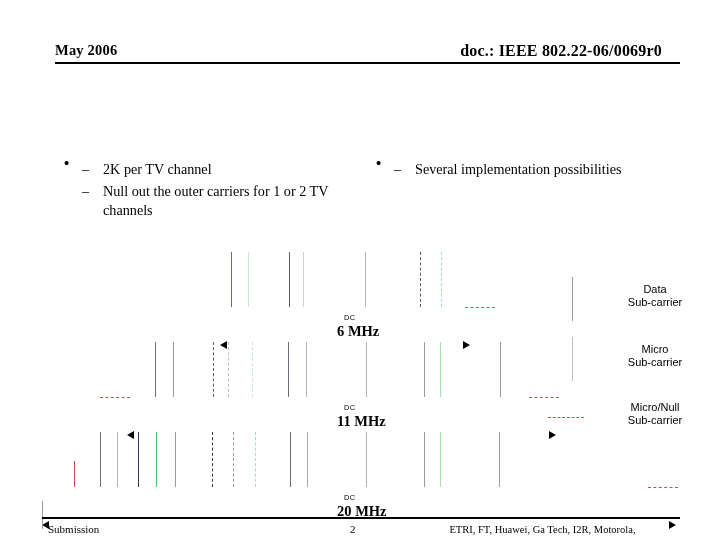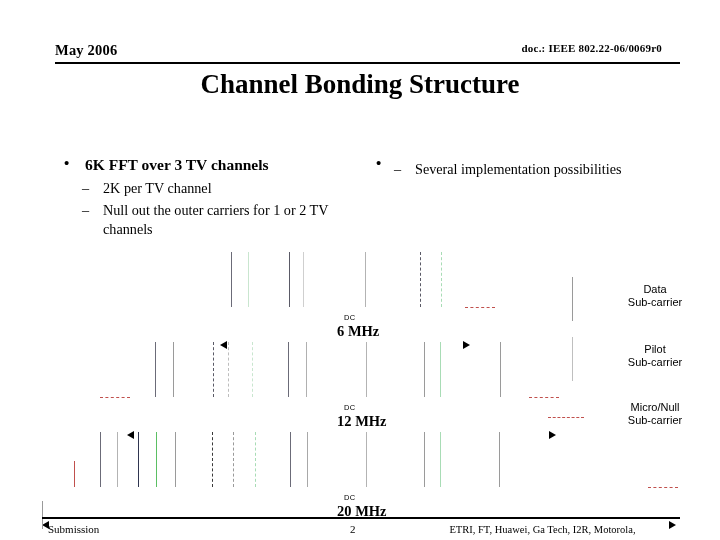--- a/index.html
+++ b/index.html
@@ -4,21 +4,21 @@
 <style>
   html,body{margin:0;padding:0;}
   body{
     width:720px;height:540px;background:#ffffff;overflow:hidden;position:relative;
     font-family:"Liberation Serif",serif;color:#000000;
   }
   .slide{position:absolute;left:0;top:12px;width:704px;height:540px;}
 
   
   .hdr-date{position:absolute;left:55px;top:30px;font-size:14.5px;font-weight:bold;letter-spacing:.2px;}
-  .hdr-doc{position:absolute;right:42px;top:30px;font-size:11px;font-weight:bold;letter-spacing:.2px;}
+  .hdr-doc{position:absolute;right:42px;top:30px;font-size:16px;font-weight:bold;letter-spacing:.2px;}
   .hdr-rule{position:absolute;left:55px;top:50px;width:625px;height:0;border-top:2.2px solid #000;}
   .title{position:absolute;left:0;top:57px;width:720px;text-align:center;font-size:27px;font-weight:bold;}
 
   
   .col{position:absolute;}
   .col-left{left:55px;top:143px;width:310px;}
   .col-right{left:367px;top:143px;width:300px;}
   .b1{position:relative;padding-left:30px;font-size:15.5px;font-weight:bold;line-height:19px;}
   .b1 .dot{position:absolute;left:9px;top:-1px;font-size:15px;}
   .b2{position:relative;padding-left:48px;font-size:14.2px;line-height:19.5px;margin-top:5px;}
@@ -50,26 +50,24 @@
   .ftr-auth{position:absolute;left:400px;top:511px;width:285px;text-align:center;font-size:10.5px;line-height:13px;}
 </style>
 </head>
 <body>
 
 <div class="slide">
 
   <div class="hdr-date">May 2006</div>
   <div class="hdr-doc">doc.: IEEE 802.22-06/0069r0</div>
   <div class="hdr-rule"></div>
-  <div class="title">Channel Bonding Structure</div>
 
   <div class="col col-left">
     <div class="b1">
       <span class="dot">•</span>
-      <span>6K FFT over 3 TV channels</span>
     </div>
     <div class="b2">
       <span class="dash">–</span>
       <span>2K per TV channel</span>
     </div>
     <div class="b2 tight">
       <span class="dash">–</span>
       <span>Null out the outer carriers for 1 or 2 TV channels</span>
     </div>
   </div>
@@ -107,21 +105,21 @@
         <div class="carrier" style="left: 252px; top: 0px; height: 55px; border-left: 1.2px dashed rgb(201, 230, 207);"></div>
         <div class="carrier" style="left: 288px; top: 0px; height: 55px; border-left: 1.2px solid rgb(107, 107, 120);"></div>
         <div class="carrier" style="left: 306px; top: 0px; height: 55px; border-left: 1.2px solid rgb(176, 176, 176);"></div>
         <div class="carrier" style="left: 366px; top: 0px; height: 55px; border-left: 1.2px solid rgb(179, 179, 179);"></div>
         <div class="carrier" style="left: 424px; top: 0px; height: 55px; border-left: 1.2px solid rgb(154, 154, 154);"></div>
         <div class="carrier" style="left: 440px; top: 0px; height: 55px; border-left: 1.2px solid rgb(168, 220, 181);"></div>
         <div class="carrier" style="left: 500px; top: 0px; height: 55px; border-left: 1.2px solid rgb(154, 154, 154);"></div>
         <div class="guard-h" style="left: 100px; top: 55px; width: 30px;"></div>
         <div class="guard-h" style="left: 529px; top: 55px; width: 30px;"></div>
         <div class="lbl-dc" style="left: 344px; top: 61px;">DC</div>
-        <div class="lbl-bw" style="left: 337px; top: 71px;">12 MHz</div>
+        <div class="lbl-bw" style="left: 337px; top: 71px;">11 MHz</div>
         <div class="arrow arrow-l" style="left: 127px; top: 89px;"></div>
         <div class="arrow arrow-r" style="left: 549px; top: 89px;"></div>
       </div>
       <div class="row" style="top: 184px;">
         <div class="carrier" style="left: 74px; top: 29px; height: 26px; border-left: 1.2px solid rgb(192, 80, 77);"></div>
         <div class="carrier" style="left: 100px; top: 0px; height: 55px; border-left: 1.2px solid rgb(107, 107, 120);"></div>
         <div class="carrier" style="left: 117px; top: 0px; height: 55px; border-left: 1.2px solid rgb(179, 179, 179);"></div>
         <div class="carrier" style="left: 138px; top: 0px; height: 55px; border-left: 1.2px solid rgb(47, 53, 80);"></div>
         <div class="carrier" style="left: 156px; top: 0px; height: 55px; border-left: 1.2px solid rgb(91, 191, 99);"></div>
         <div class="carrier" style="left: 175px; top: 0px; height: 55px; border-left: 1.2px solid rgb(154, 154, 154);"></div>
@@ -147,21 +145,21 @@
       <div class="lg-item" style="top: 0px; left: 0px;">
         <div class="lg-mark" style="left: 52px; top: 0px; width: 0px; height: 44px; border-left: 1.4px solid rgb(154, 154, 154);"></div>
         <div class="lg-text" style="left: 80px; top: 6px; width: 110px;">
           <div style="text-align: center;">Data</div>
           <div style="text-align: center;">Sub-carrier</div>
         </div>
       </div>
       <div class="lg-item" style="top: 60px; left: 0px;">
         <div class="lg-mark" style="left: 52px; top: 0px; width: 0px; height: 44px; border-left: 1.4px solid rgb(191, 191, 191);"></div>
         <div class="lg-text" style="left: 80px; top: 6px; width: 110px;">
-          <div style="text-align: center;">Pilot</div>
+          <div style="text-align: center;">Micro</div>
           <div style="text-align: center;">Sub-carrier</div>
         </div>
       </div>
       <div class="lg-item" style="top: 118px; left: 0px;">
         <div class="lg-mark" style="left: 28px; top: 22px; width: 36px; height: 0px; border-top: 1.2px dashed rgb(192, 80, 77);"></div>
         <div class="lg-text" style="left: 80px; top: 6px; width: 110px;">
           <div style="text-align: center;">Micro/Null</div>
           <div style="text-align: center;">Sub-carrier</div>
         </div>
       </div>

